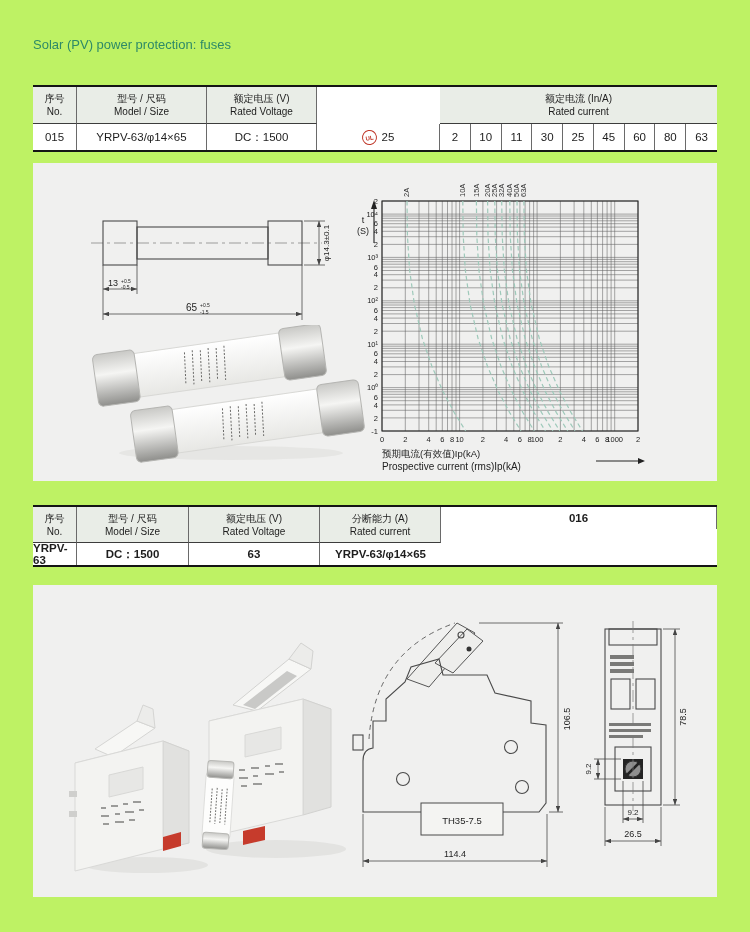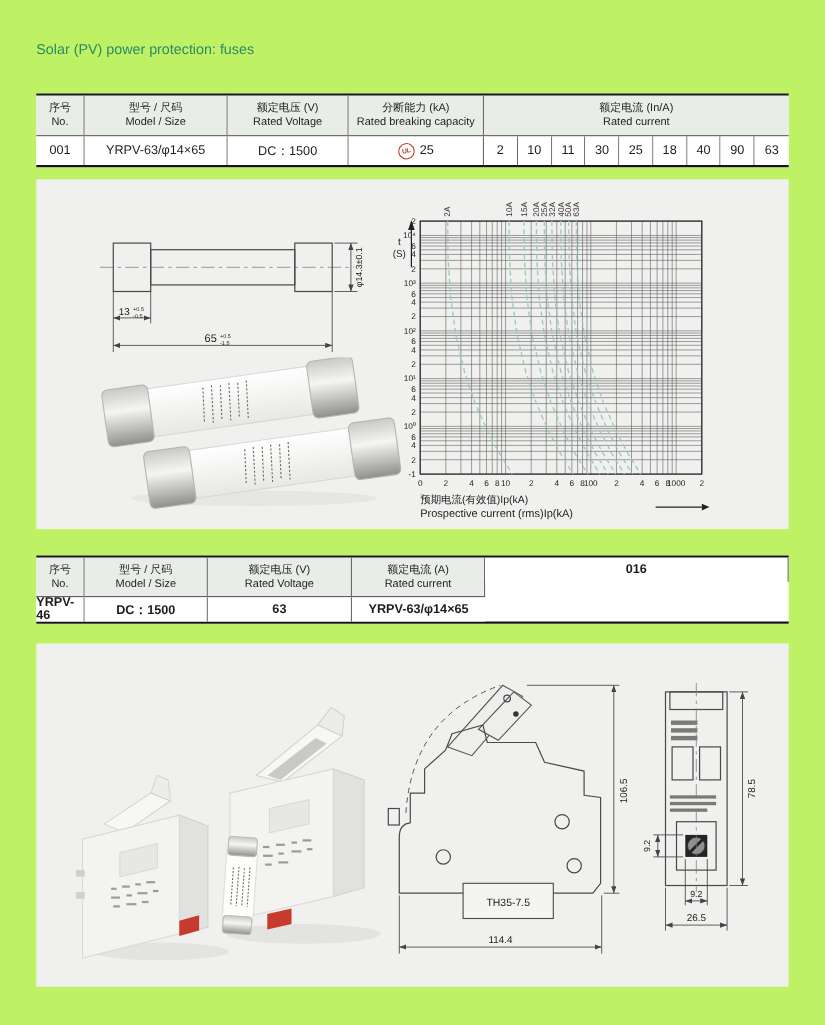--- a/index.html
+++ b/index.html
@@ -67,43 +67,39 @@
       <span>No.</span>
     </div>
     <div class="th">
       <span>型号 / 尺码</span>
       <span>Model / Size</span>
     </div>
     <div class="th">
       <span>额定电压 (V)</span>
       <span>Rated Voltage</span>
     </div>
-    <div class="th">
-      <span>分断能力 (kA)</span>
-      <span>Rated breaking capacity</span>
-    </div>
     <div class="th cur no-r">
       <span>额定电流 (In/A)</span>
       <span>Rated current</span>
     </div>
-    <div class="td">001</div>
+    <div class="td">015</div>
     <div class="td">YRPV-63/φ14×65</div>
     <div class="td">DC：1500</div>
     <div class="td">
       <span class="ul-mark">UL</span>
       <span>25</span>
     </div>
     <div class="td">2</div>
     <div class="td">10</div>
     <div class="td">11</div>
     <div class="td">30</div>
     <div class="td">25</div>
-    <div class="td">18</div>
-    <div class="td">40</div>
-    <div class="td">90</div>
+    <div class="td">45</div>
+    <div class="td">60</div>
+    <div class="td">80</div>
     <div class="td no-r">63</div>
   </div>
 
   <div class="panel p1">
 
     <svg class="abs" style="left:55px;top:33px" width="262" height="140">
       <line class="cl" x1="3" y1="47" x2="234" y2="47"></line>
       <rect class="ln" x="15" y="25" width="34" height="44" fill="#f0f0ef"></rect>
       <rect class="ln" x="180" y="25" width="34" height="44" fill="#f0f0ef"></rect>
       <rect class="ln" x="49" y="31" width="131" height="32"></rect>
@@ -306,25 +302,25 @@
     </div>
     <div class="th">
       <span>型号 / 尺码</span>
       <span>Model / Size</span>
     </div>
     <div class="th">
       <span>额定电压 (V)</span>
       <span>Rated Voltage</span>
     </div>
     <div class="th">
-      <span>额定电流 (A)</span>
+      <span>分断能力 (A)</span>
       <span>Rated current</span>
     </div>
     <div class="td">016</div>
-    <div class="td">YRPV-46</div>
+    <div class="td">YRPV-63</div>
     <div class="td">DC：1500</div>
     <div class="td">63</div>
     <div class="td no-r">YRPV-63/φ14×65</div>
   </div>
 
   <div class="panel p2">
 
     <svg class="abs" style="left:28px;top:38px" width="300" height="255">
       <ellipse cx="85" cy="242" rx="62" ry="8" fill="#e3e3e1"></ellipse>
       <ellipse cx="215" cy="226" rx="70" ry="9" fill="#e3e3e1"></ellipse>

